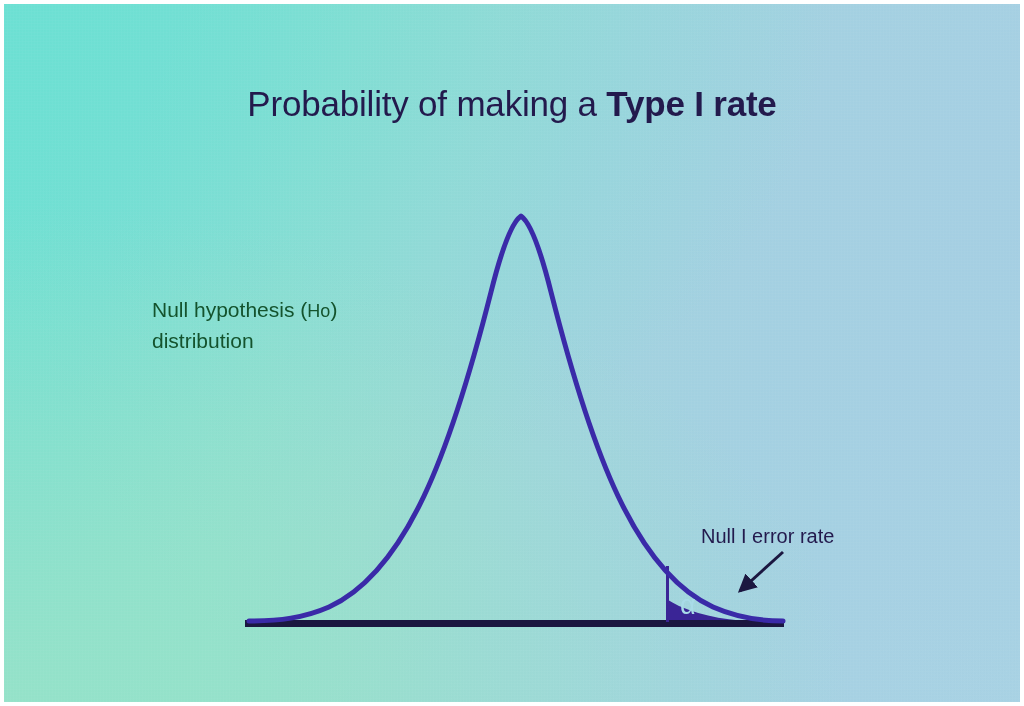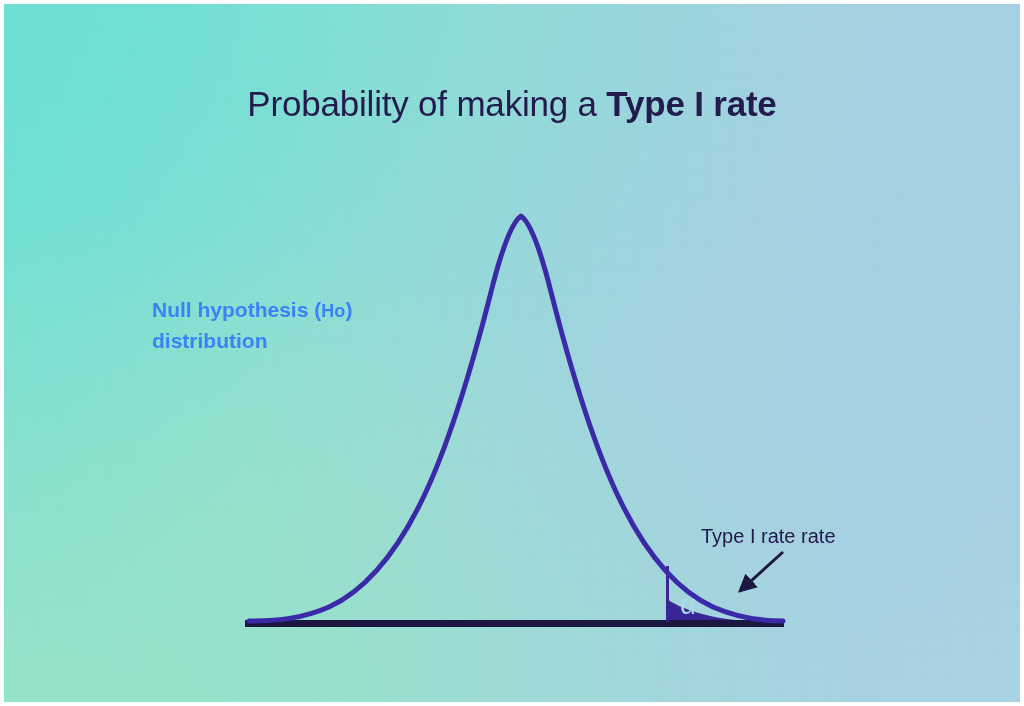--- a/index.html
+++ b/index.html
@@ -69,22 +69,22 @@
   .title .light { font-weight: 400; }
   .title .bold  { font-weight: 700; }
 
   .lbl-null {
     position: absolute;
     left: 148px;
     top: 291px;
     width: 270px;
     font-size: 21px;
     line-height: 29px;
-    color: #3b82f6;
-    font-weight: 700;
+    color: #14532d;
+    font-weight: 400;
   }
   .lbl-null .h0sub {
     font-size: 18px;
     letter-spacing: 0.1px;
   }
 
   .lbl-rate {
     position: absolute;
     left: 697px;
     top: 519px;
@@ -164,18 +164,18 @@
 
     <div class="title">
       <span class="light">Probability of making a </span><span class="bold">Type I rate</span>
     </div>
 
     <div class="lbl-null">
       <span>Null hypothesis (</span><span class="h0sub">Ho</span><span>)</span><br>
       <span>distribution</span>
     </div>
 
-    <div class="lbl-rate">Type I rate rate</div>
+    <div class="lbl-rate">Null I error rate</div>
 
     <div class="alpha">α</div>
 
   </div>
 </div>
 
 </body></html>

